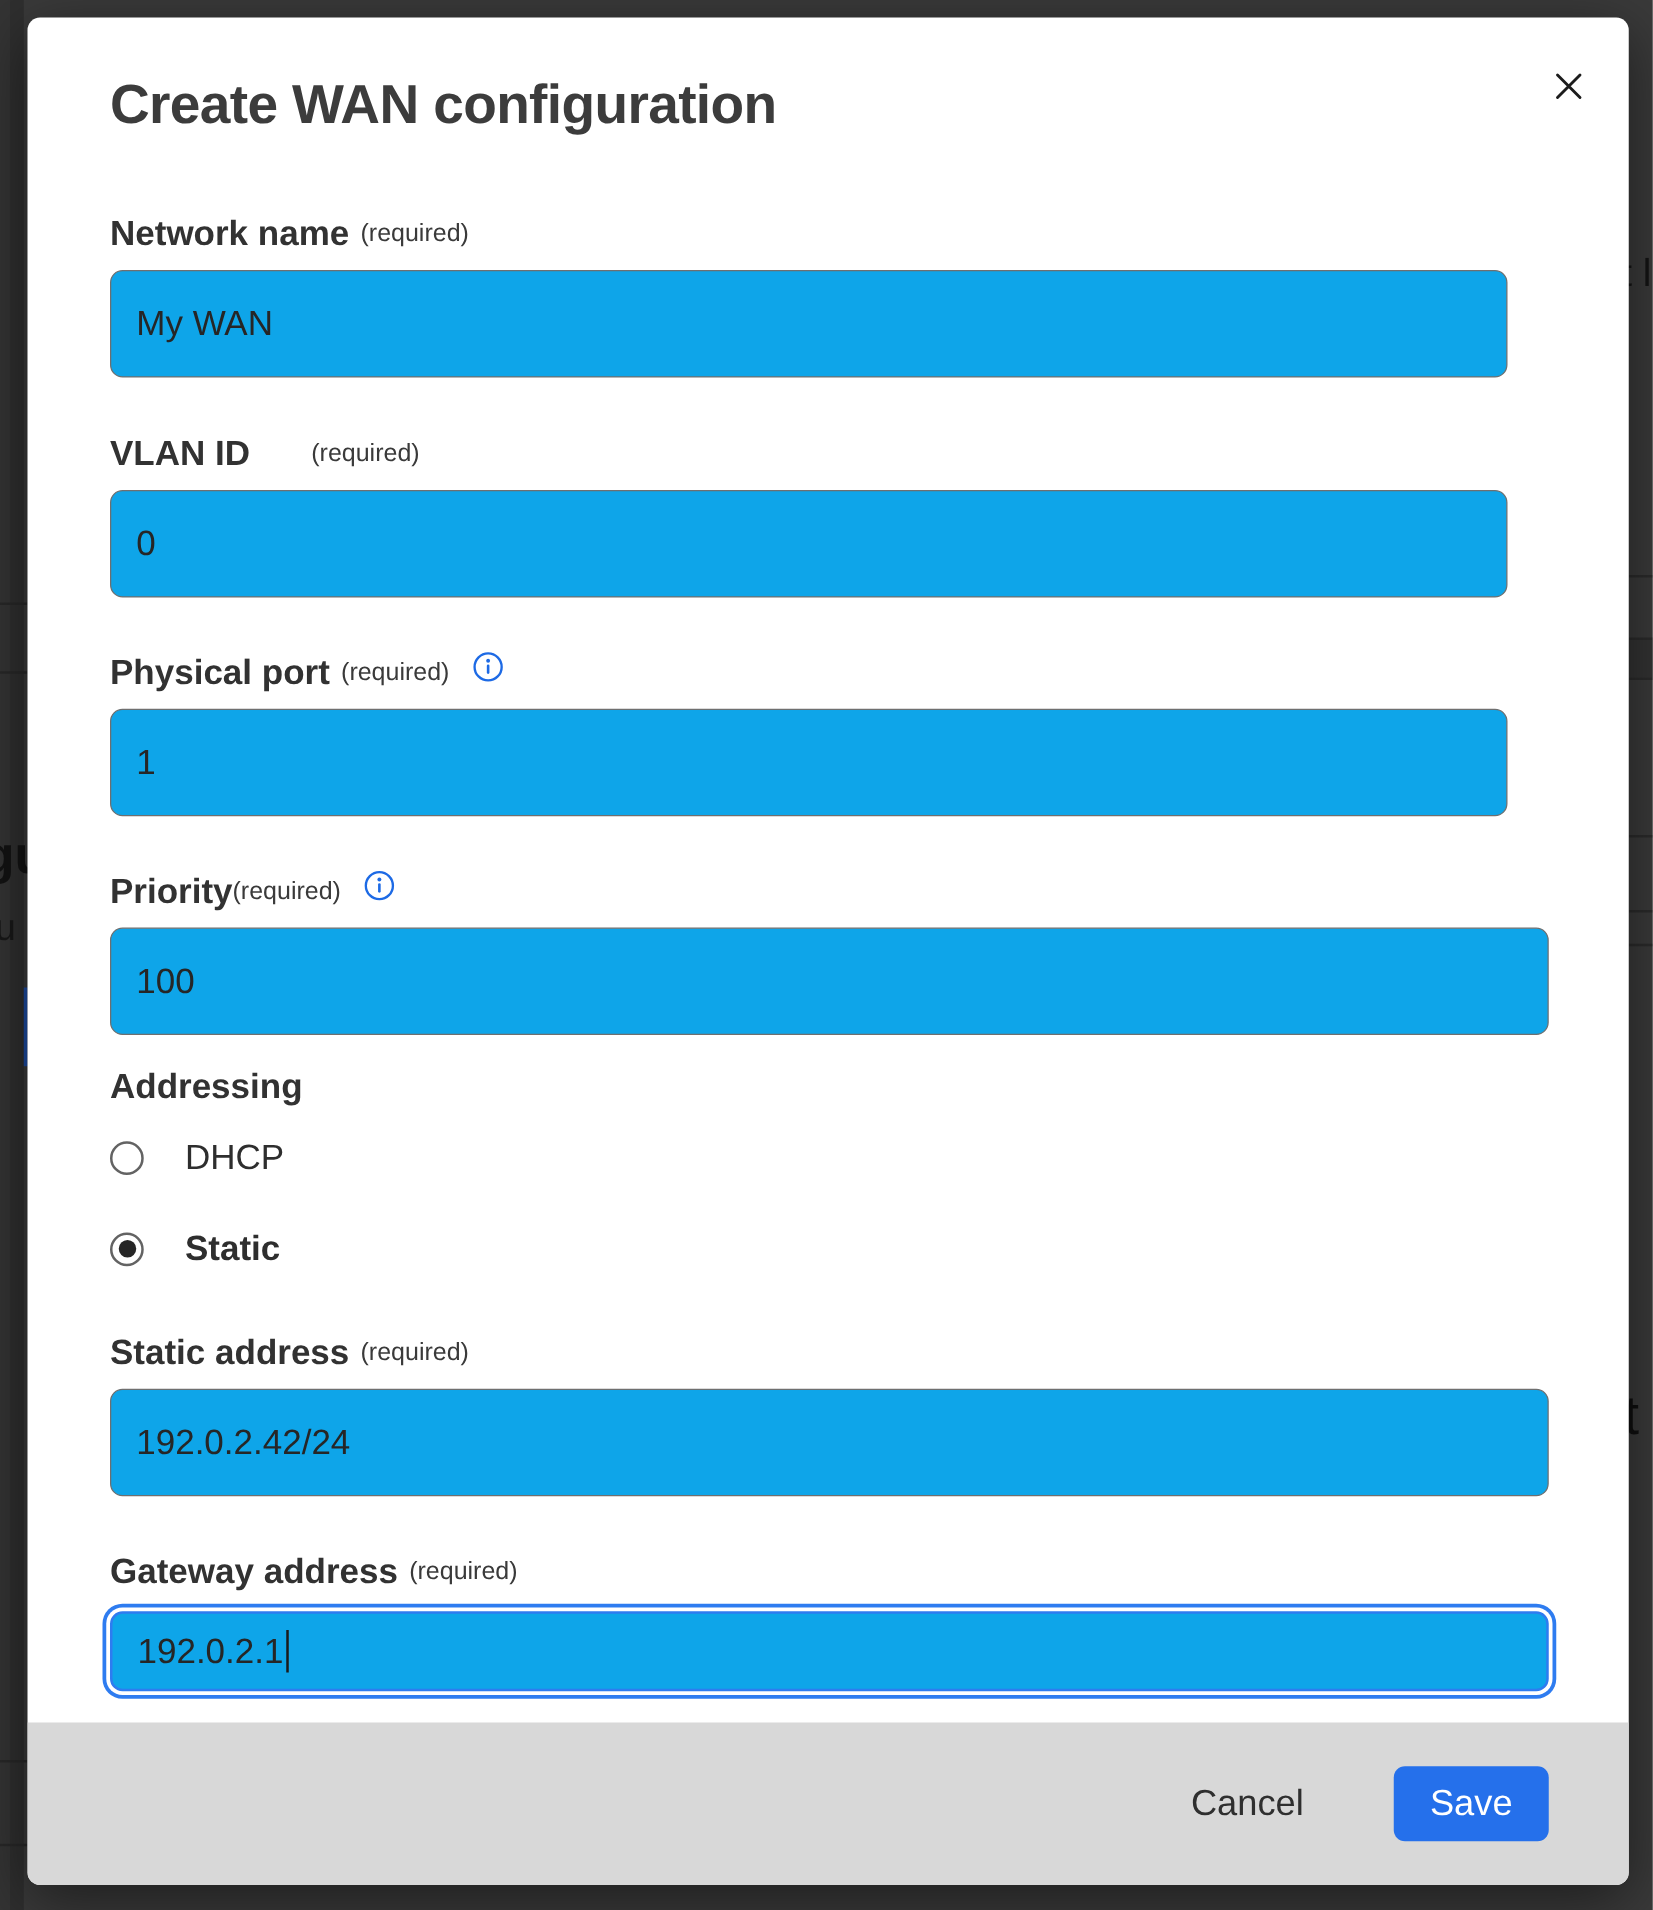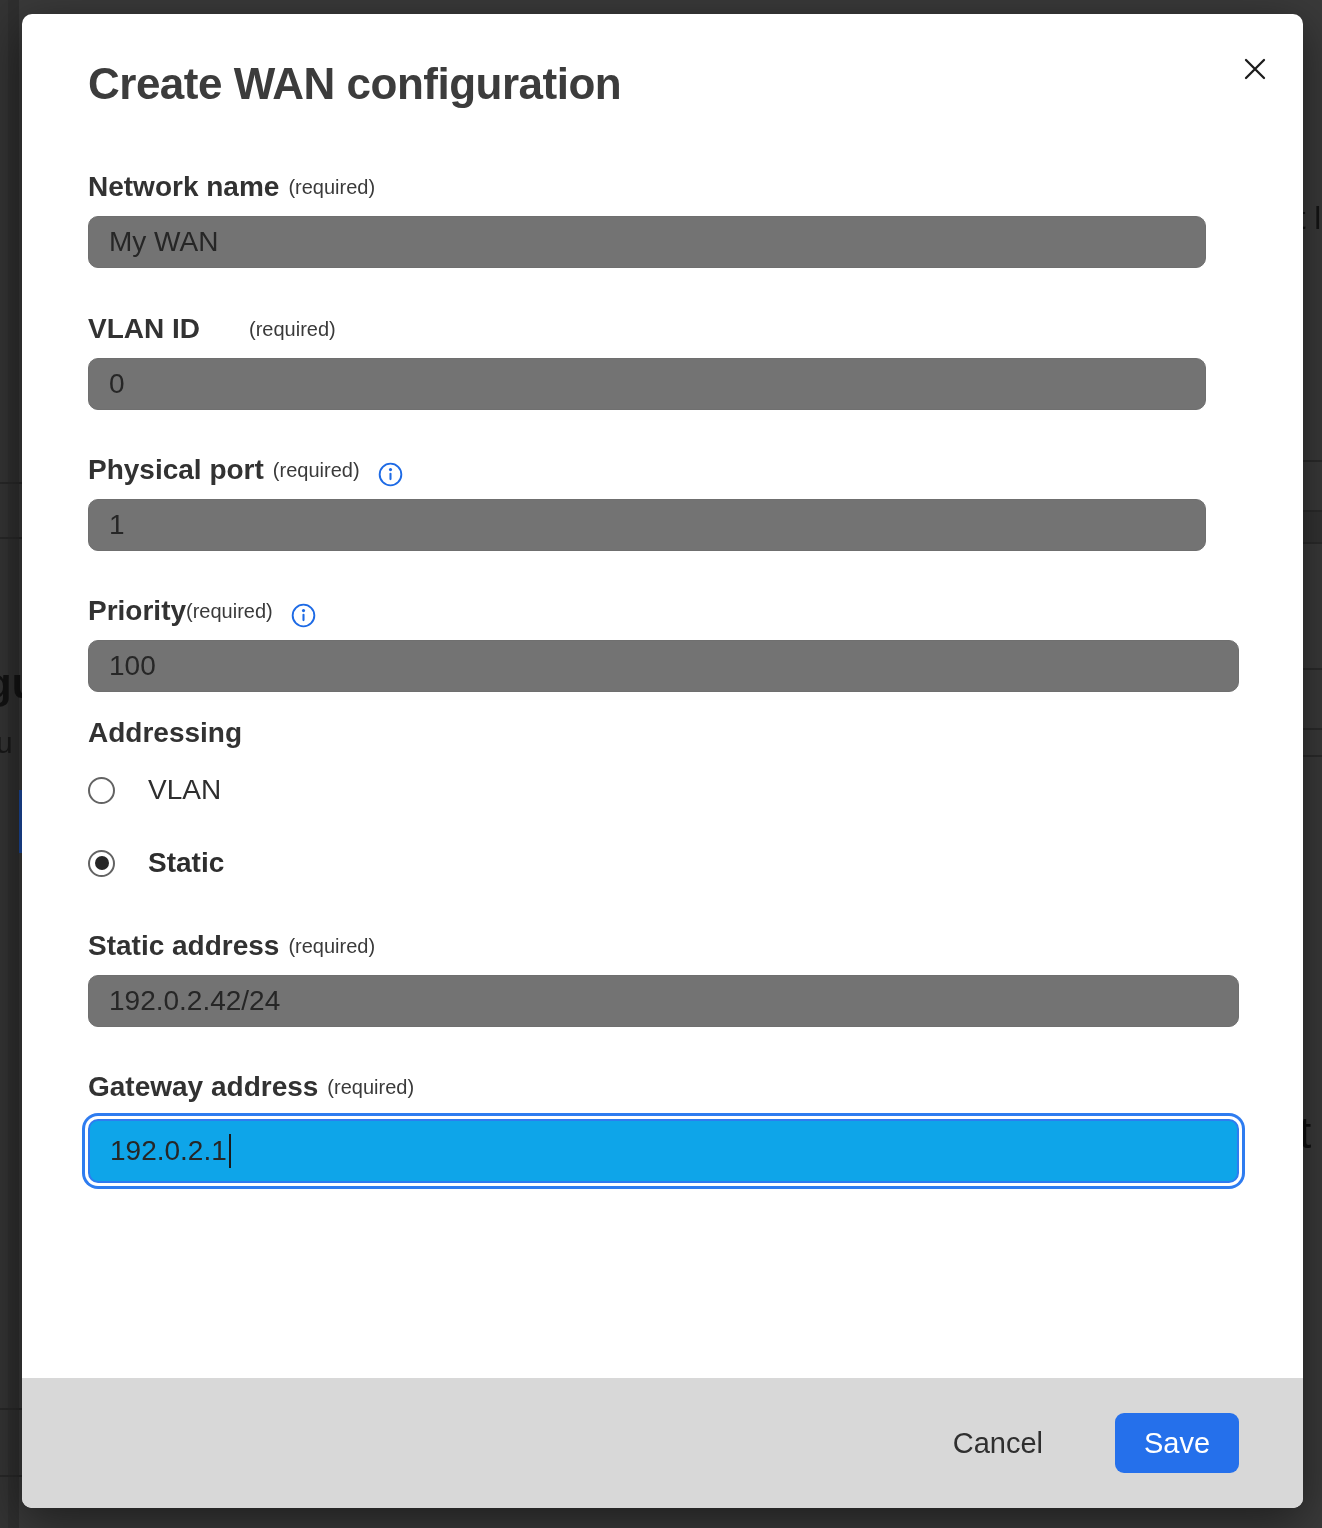--- a/index.html
+++ b/index.html
@@ -45,38 +45,38 @@
   }
 
   .close-btn {
     position: absolute; top: 37px; right: 30px;
     width: 36px; height: 36px;
     background: none; border: none; padding: 0; cursor: pointer;
     display: flex; align-items: center; justify-content: center;
   }
 
   .label-row {
-    display: flex; align-items: flex-end;
+    display: flex; align-items: flex-start;
     font-size: 28px; line-height: 34px; color: #323232;
   }
   .lbl { font-weight: 700; }
   .req { font-weight: 400; font-size: 20px; margin-left: 9px; color: #3a3a3a; }
   .req.tight { margin-left: 0; }
 
   .mt-title-gap { margin-top: 60px; }
   .mt-44 { margin-top: 44px; gap: 40px; }
   .mt-43 { margin-top: 43px; }
   .mt-49 { margin-top: 49px; }
 
   .text-input {
     display: block; box-sizing: border-box;
-    margin-top: 12px; height: 52px; width: 100%;
+    margin-top: 12px; height: 86px; width: 100%;
     border: 1.5px solid #6f6f6f; border-radius: 10px;
     padding: 0 20px; font-family: inherit;
-    font-size: 28px; color: #262626; background: #737373;
+    font-size: 28px; color: #262626; background: #0ea5e9;
   }
   .text-input.narrow { width: 1118px; }
 
   .focused-input {
     box-sizing: border-box;
     margin-top: 15px; height: 64px; width: 100%;
     border: 2px solid #2e7cf0; border-radius: 10px;
     box-shadow: 0 0 0 3px #ffffff, 0 0 0 6px #2e7cf0;
     display: flex; align-items: center;
     padding: 0 20px; font-size: 28px; color: #262626; background: #0ea5e9;
@@ -198,21 +198,21 @@
         </span>
       </div>
       <input class="text-input" type="text" value="100" style="">
     </div>
 
     <div>
       <div class="section-heading mt-43">Addressing</div>
 
       <div class="radio-row first">
         <span class="radio"></span>
-        <span class="radio-label">VLAN</span>
+        <span class="radio-label">DHCP</span>
       </div>
 
       <div class="radio-row second">
         <span class="radio checked">
           <span class="radio-dot"></span>
         </span>
         <span class="radio-label bold">Static</span>
       </div>
     </div>
 

